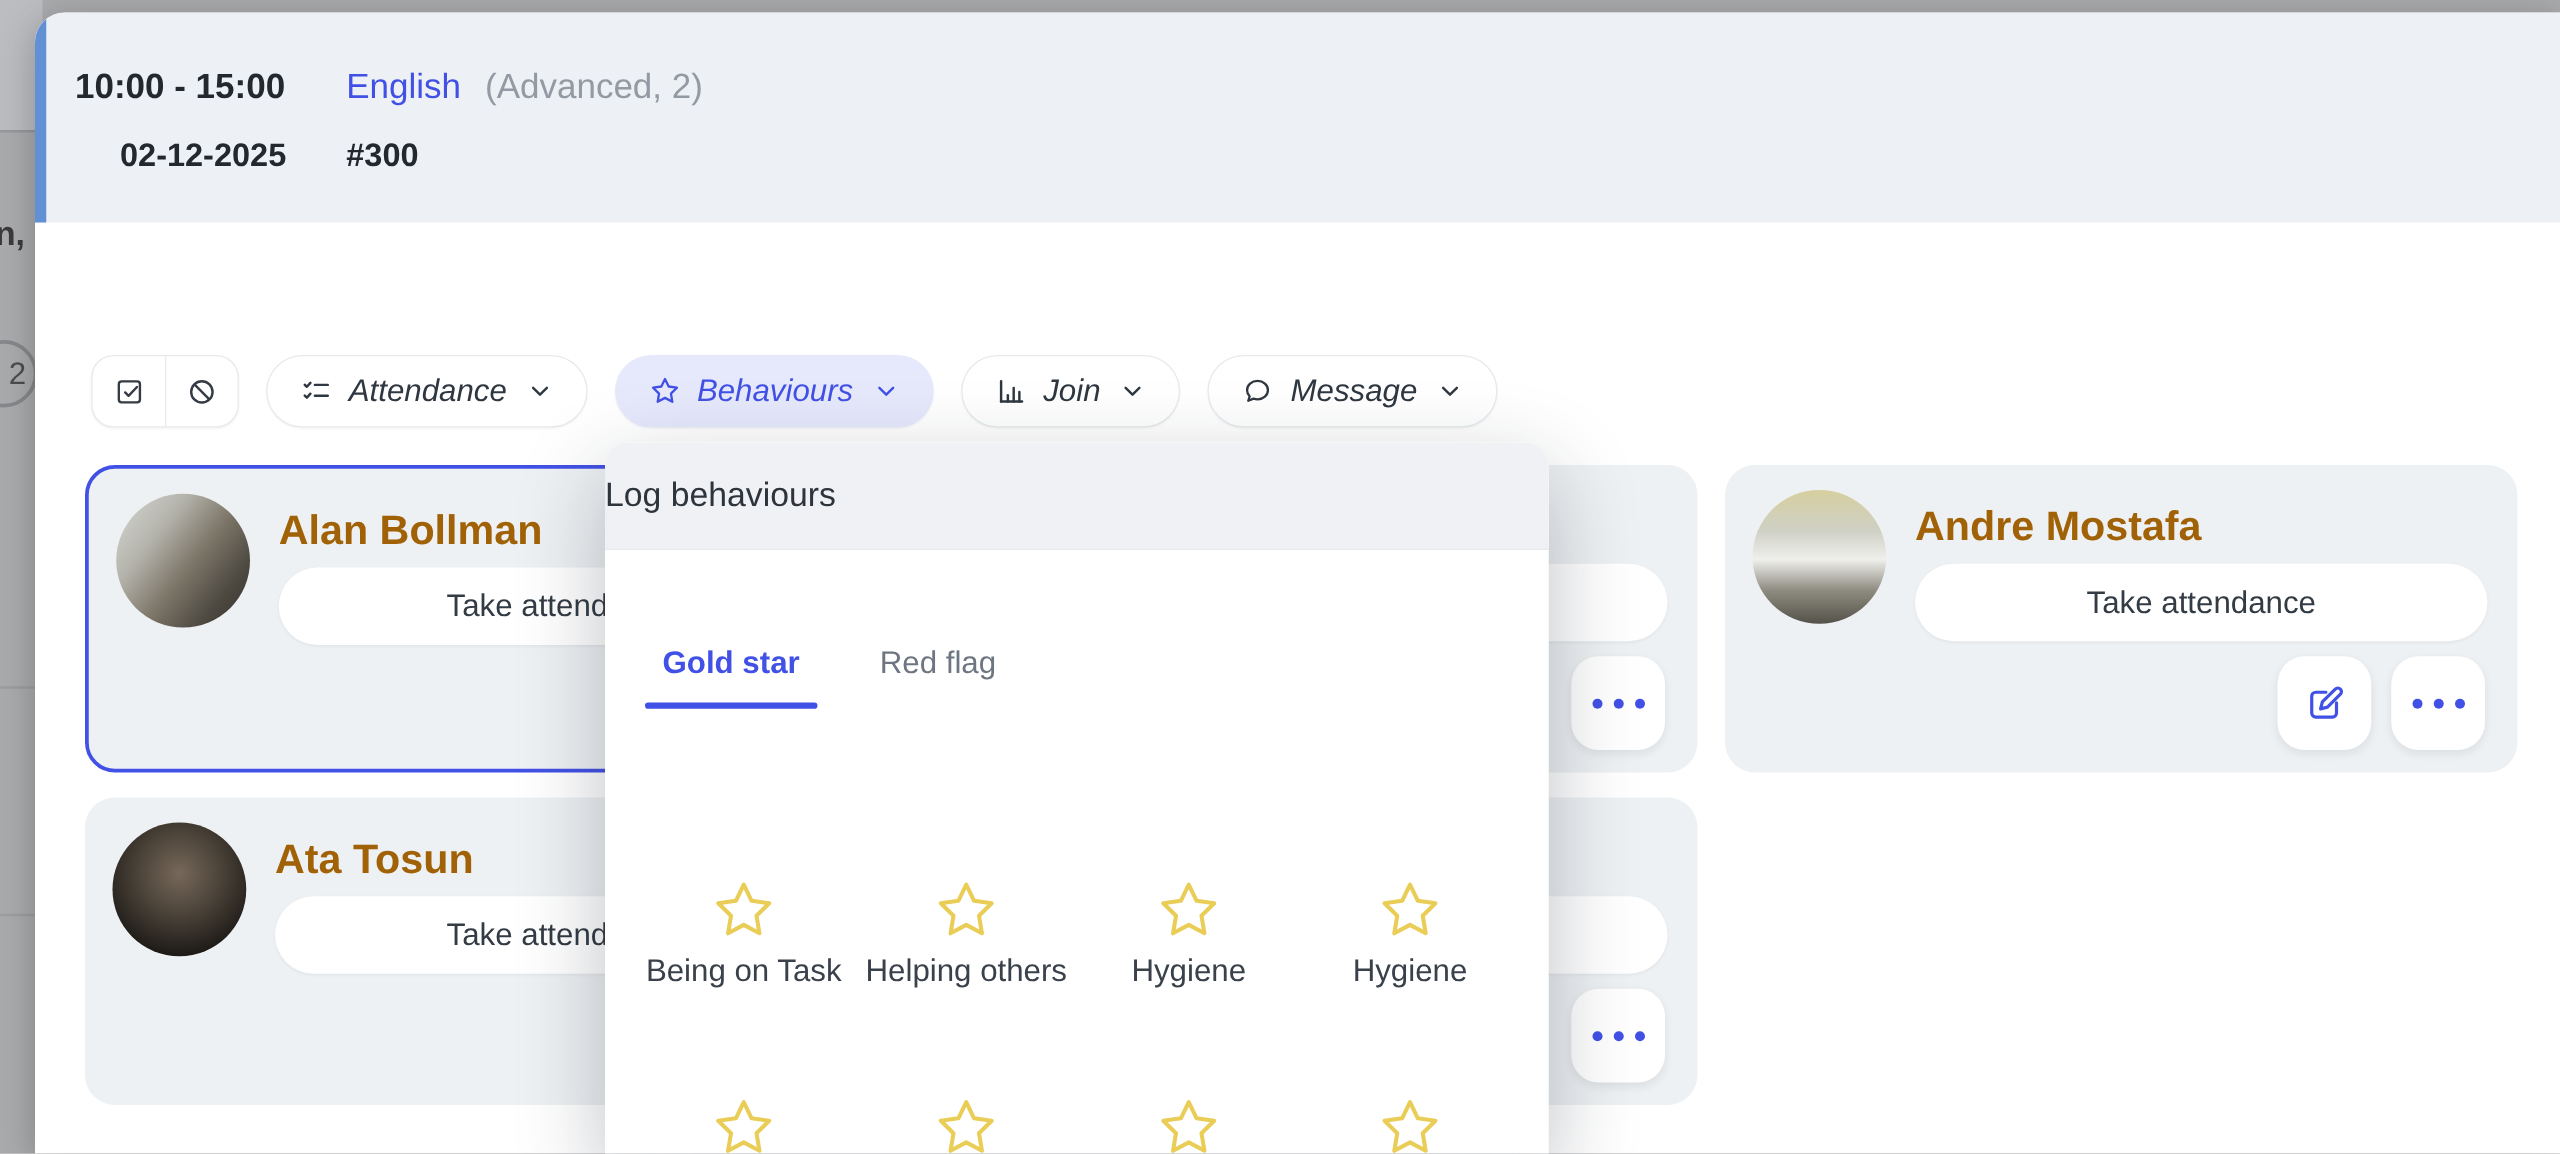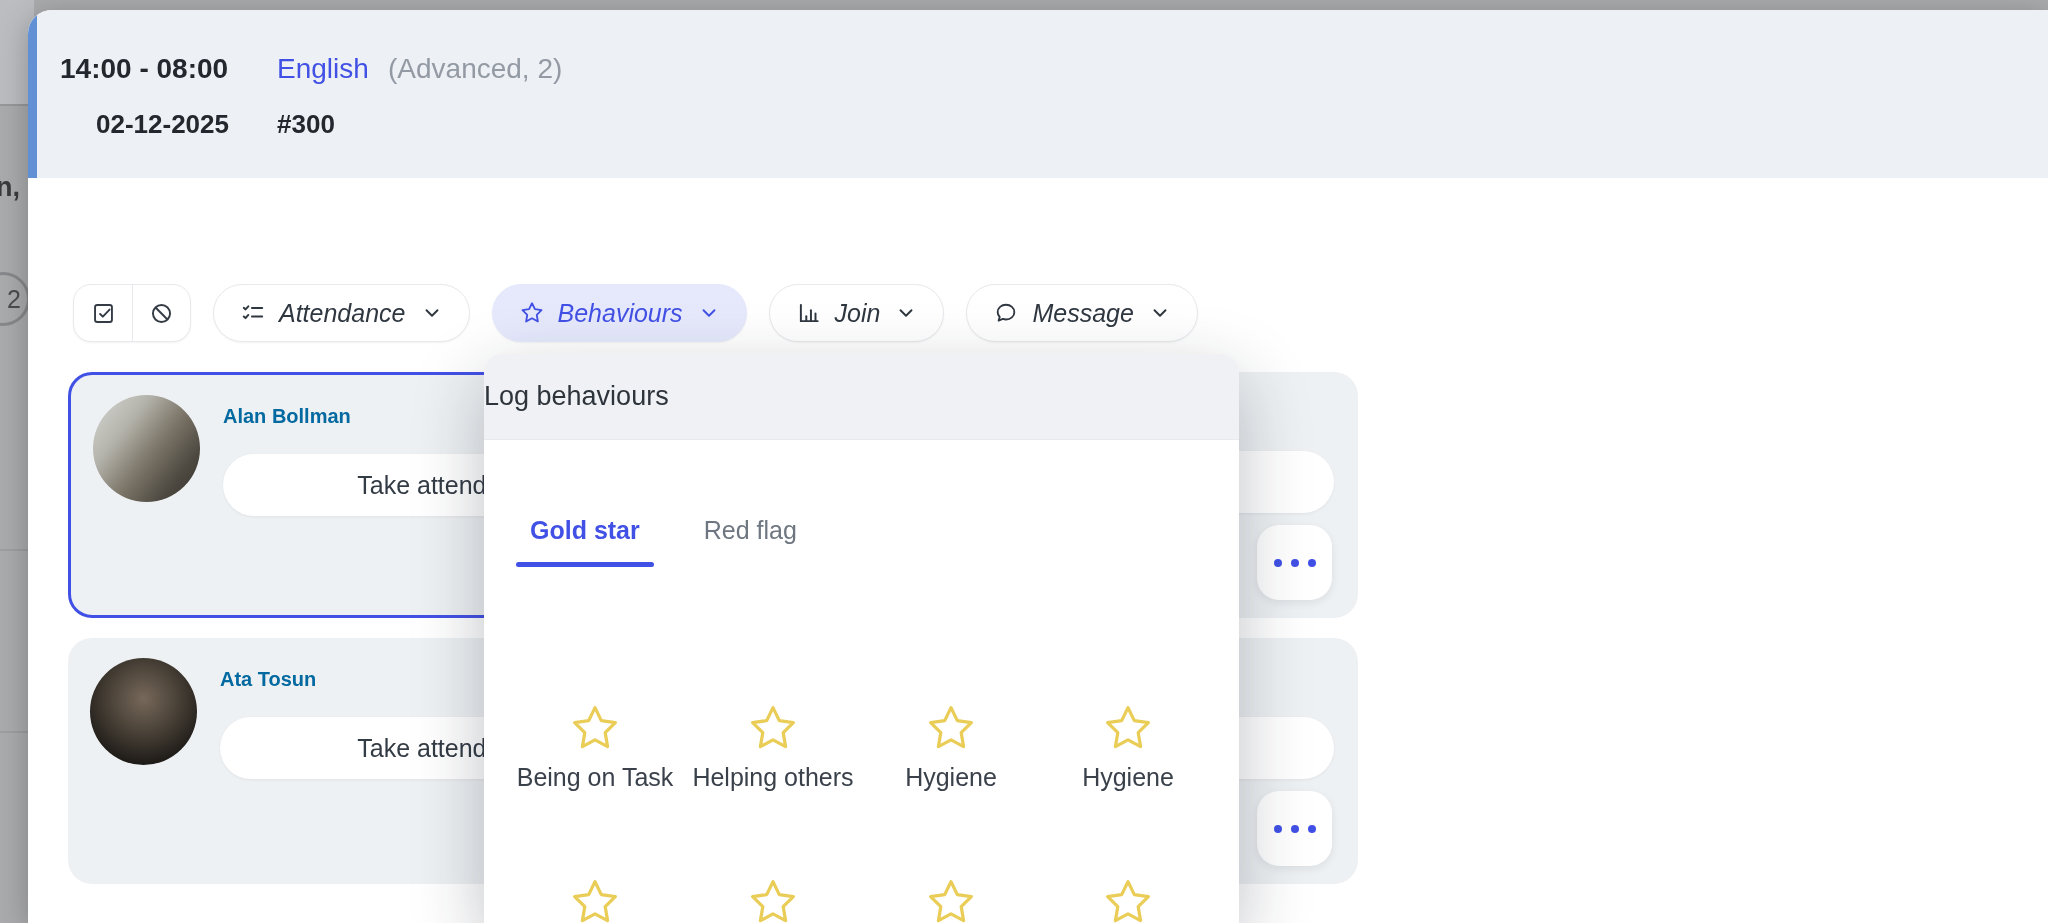--- a/index.html
+++ b/index.html
@@ -66,21 +66,21 @@
     border:1.5px solid var(--line);border-radius:29px;cursor:pointer;font-family:inherit;
     font-size:25px;font-weight:500;color:#2f3741;box-shadow:0 1px 2px rgba(16,24,40,.05);font-style:italic;}
   .tb-btn svg{width:26px;height:26px;}
   .tb-btn .chev{width:22px;height:22px;margin-left:2px;}
   .tb-btn.active{background:var(--accent-soft);border-color:var(--accent-soft);color:var(--accent);}
 
   
   .card{position:absolute;width:634px;height:246px;background:var(--card);border-radius:24px;cursor:pointer;}
   .card.selected{border:3px solid var(--accent);}
   .card .avatar{position:absolute;left:22px;top:20px;width:107px;height:107px;border-radius:50%;}
-  .card .s-name{position:absolute;left:152px;top:30px;font-size:20px;font-weight:600;color:#0369a1;}
+  .card .s-name{position:absolute;left:152px;top:30px;font-size:33px;font-weight:600;color:#a16207;}
   .card .att-pill{position:absolute;left:152px;top:79px;right:24px;height:62px;background:#fff;border:none;
     border-radius:31px;display:flex;align-items:center;justify-content:center;font-family:inherit;
     font-size:25px;font-weight:500;color:#333b44;cursor:pointer;box-shadow:0 1px 3px rgba(16,24,40,.06);}
   .icon-btn{position:absolute;top:153px;width:75px;height:75px;background:#fff;border:none;border-radius:22px;
     display:flex;align-items:center;justify-content:center;cursor:pointer;color:var(--accent);
     box-shadow:0 3px 8px rgba(16,24,40,.08);}
   .icon-btn.edit{left:442px;}
   .icon-btn.more{left:533px;}
   .icon-btn svg{width:34px;height:34px;}
   .dots{display:flex;gap:9px;}
@@ -120,21 +120,21 @@
     <span class="bd-frag">n,</span>
     <div class="bd-circle">
       <span>2</span>
     </div>
   </div>
 
   <div class="modal">
 
     <div class="lesson-header">
       <div class="accent-bar"></div>
-      <span class="lh-time">14:00 - 08:00</span>
+      <span class="lh-time">10:00 - 15:00</span>
       <span class="lh-subject">English</span>
       <span class="lh-subject-detail">(Advanced, 2)</span>
       <span class="lh-date">02-12-2025</span>
       <span class="lh-number">#300</span>
     </div>
 
 
     <div class="toolbar">
       <div class="seg">
         <button class="seg-btn">
@@ -222,20 +222,38 @@
       <button class="att-pill"></button>
       <button class="icon-btn more">
         <span class="dots">
             <i></i>
             <i></i>
             <i></i>
           </span>
       </button>
     </div>
 
+    <div class="card" style="left:1352px;top:362px;">
+      <div class="avatar av-andre"></div>
+      <div class="s-name">Andre Mostafa</div>
+      <button class="att-pill">Take attendance</button>
+      <button class="icon-btn edit">
+        <svg viewBox="0 0 24 24" fill="none" stroke="currentColor" stroke-width="1.8" stroke-linecap="round" stroke-linejoin="round">
+          <path d="M12.5 5.5H6.8A2.3 2.3 0 0 0 4.5 7.8v9.4a2.3 2.3 0 0 0 2.3 2.3h9.4a2.3 2.3 0 0 0 2.3-2.3v-5.7"></path>
+          <path d="M17.8 3.7a2 2 0 0 1 2.9 2.9l-7.3 7.3-3.9 1 1-3.9z"></path>
+        </svg>
+      </button>
+      <button class="icon-btn more">
+        <span class="dots">
+            <i></i>
+            <i></i>
+            <i></i>
+          </span>
+      </button>
+    </div>
 
     <div class="card" style="left:40px;top:628px;">
       <div class="avatar av-ata"></div>
       <div class="s-name">Ata Tosun</div>
       <button class="att-pill">Take attendance</button>
       <button class="icon-btn edit">
         <svg viewBox="0 0 24 24" fill="none" stroke="currentColor" stroke-width="1.8" stroke-linecap="round" stroke-linejoin="round">
           <path d="M12.5 5.5H6.8A2.3 2.3 0 0 0 4.5 7.8v9.4a2.3 2.3 0 0 0 2.3 2.3h9.4a2.3 2.3 0 0 0 2.3-2.3v-5.7"></path>
           <path d="M17.8 3.7a2 2 0 0 1 2.9 2.9l-7.3 7.3-3.9 1 1-3.9z"></path>
         </svg>

